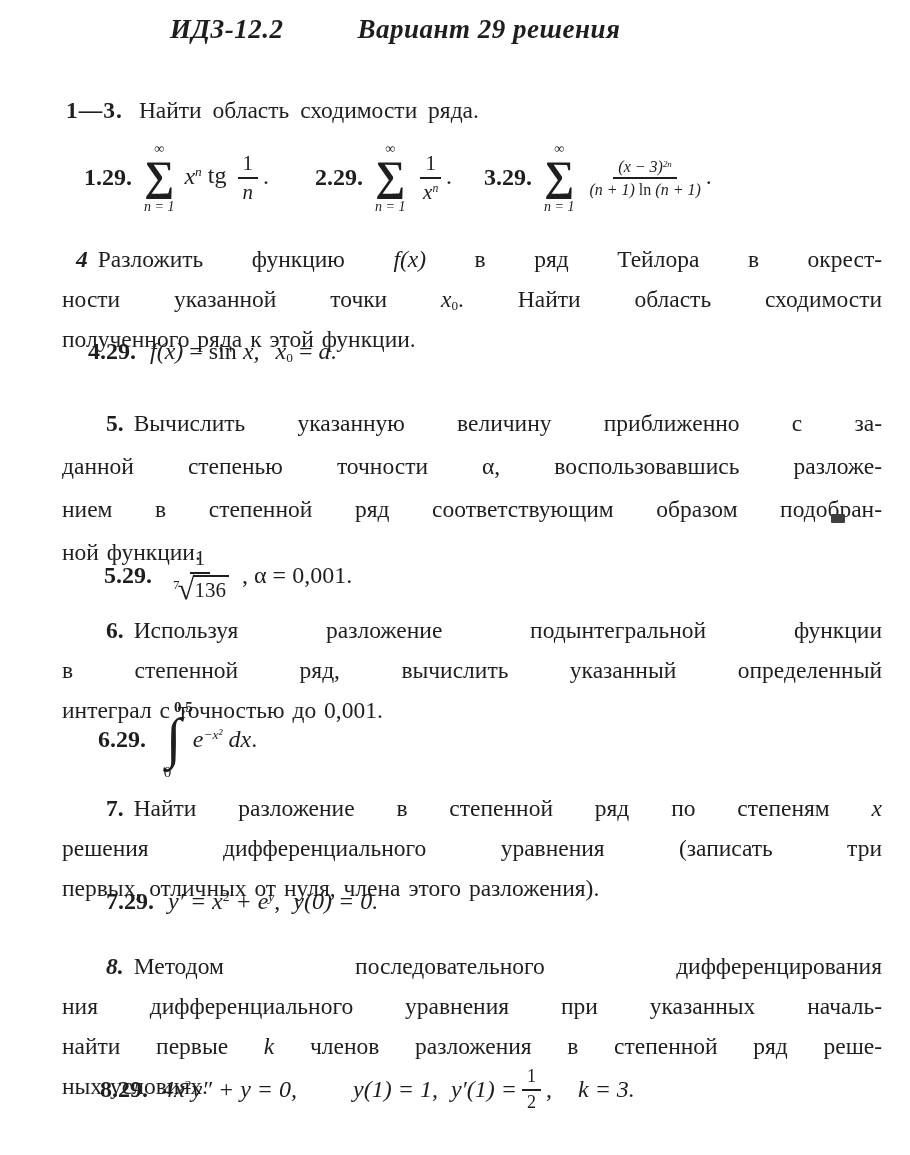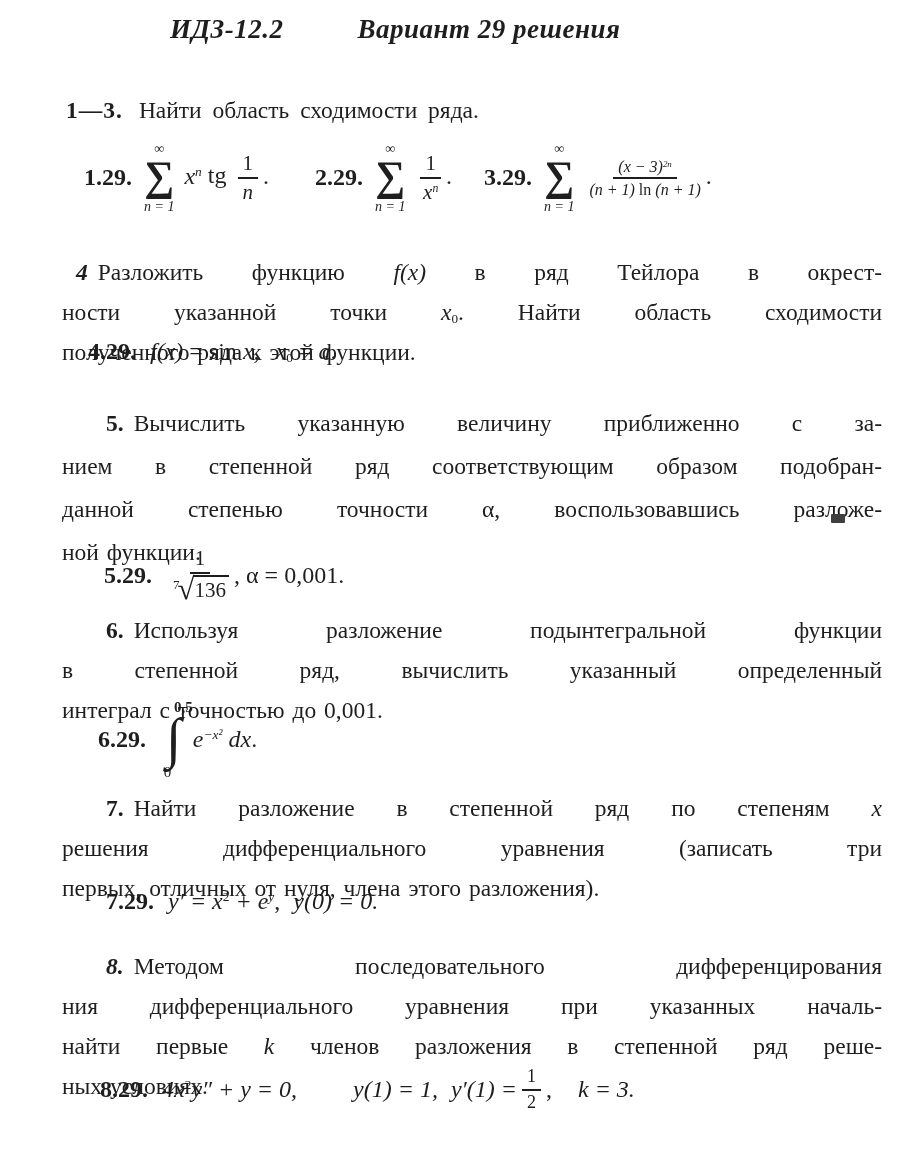--- a/index.html
+++ b/index.html
@@ -39,39 +39,39 @@
   .fnum { border-bottom:2px solid currentColor; padding:0 5px 1px; }
   .fden { padding-top:1px; }
   .g46 { margin-left:46px; } .g32 { margin-left:32px; }
 
   
   .para { left:62px; width:820px; font-size:23.5px; line-height:40px; text-align:justify; word-spacing:2px; }
   .para .ln { text-align:justify; text-align-last:justify; }
   .para .ln.last { text-align-last:left; }
   .ind14 { text-indent:14px; } .ind44 { text-indent:44px; }
   .pnum { font-weight:bold; margin-right:10px; }
-  .p4 { top:252px; } .p5 { top:402px; line-height:43px; }
+  .p4 { top:239px; } .p5 { top:402px; line-height:43px; }
   .p6 { top:610px; } .p7 { top:788px; } .p8 { top:946px; }
 
   
   .task { font-size:24px; white-space:nowrap; }
   .tlabel { font-weight:bold; margin-right:14px; }
   .t4 { top:338px; left:88px; }
   .t5 { top:546px; left:104px; display:flex; align-items:center; }
   .t6 { top:700px; left:98px;  display:flex; align-items:center; }
   .t7 { top:888px; left:106px; }
   .t8 { top:1066px; left:100px; display:flex; align-items:center; }
   .g56 { margin-left:56px; } .g30 { margin-left:13px; } .g26 { margin-left:26px; } .g16 { margin-left:16px; }
 
   
   .root { display:inline-flex; align-items:flex-end; line-height:1; }
   .ridx { font-size:13px; transform:translate(2px,-10px); }
   .rsign { font-size:31px; line-height:24px; margin-right:-2px; }
   .rarg { border-top:2px solid currentColor; font-size:21px; line-height:22px; padding:2px 3px 0 2px; }
-  .tail { }
+  .tail { margin-left:8px; }
 
   
   .intg { display:flex; flex-direction:column; align-items:center; line-height:1; margin:0 10px 0 4px; }
   .int-top { font-size:15px; font-weight:bold; transform:translateX(10px); }
   .int-sym { font-size:56px; line-height:.85; }
   .int-bot { font-size:15px; transform:translateX(-6px); margin-top:2px; }
 
   
   .frac8 { font-size:18px; }
 
@@ -145,22 +145,22 @@
     <div class="ln"><span>ности указанной точки </span><span class="var">x</span><sub class="sb">0</sub><span>. Найти область сходимости</span></div>
     <div class="ln last">полученного ряда к этой функции.</div>
   </div>
 
   <div class="abs task t4">
     <span class="tlabel">4.29.</span><span class="var">f(x)</span><span> = </span><span>sin</span><span class="var"> x,</span><span class="var g16">x</span><sub class="sb">0</sub><span> = </span><span class="var">a</span><span>.</span>
   </div>
 
   <div class="abs para p5">
     <div class="ln ind44"><span class="pnum">5.</span><span>Вычислить указанную величину приближенно с за-</span></div>
+    <div class="ln">данной степенью точности α, воспользовавшись разложе-</div>
     <div class="ln">нием в степенной ряд соответствующим образом подобран-</div>
-    <div class="ln">данной степенью точности α, воспользовавшись разложе-</div>
     <div class="ln last">ной функции.</div>
   </div>
 
   <div class="abs task t5">
     <span class="tlabel">5.29.</span>
     <span class="frac">
         <span class="fnum">1</span>
         <span class="fden"><span class="root">
             <sup class="ridx">7</sup>
             <span class="rsign">√</span>

